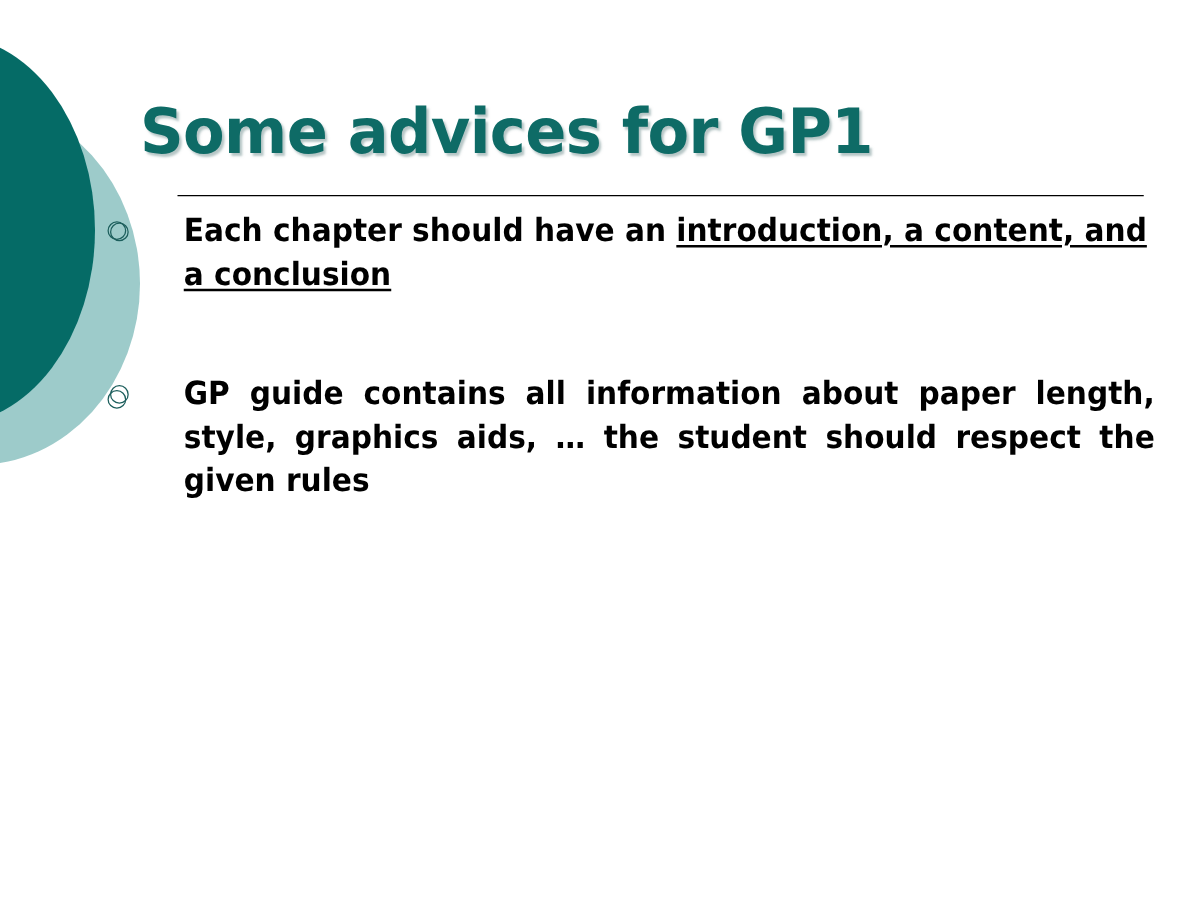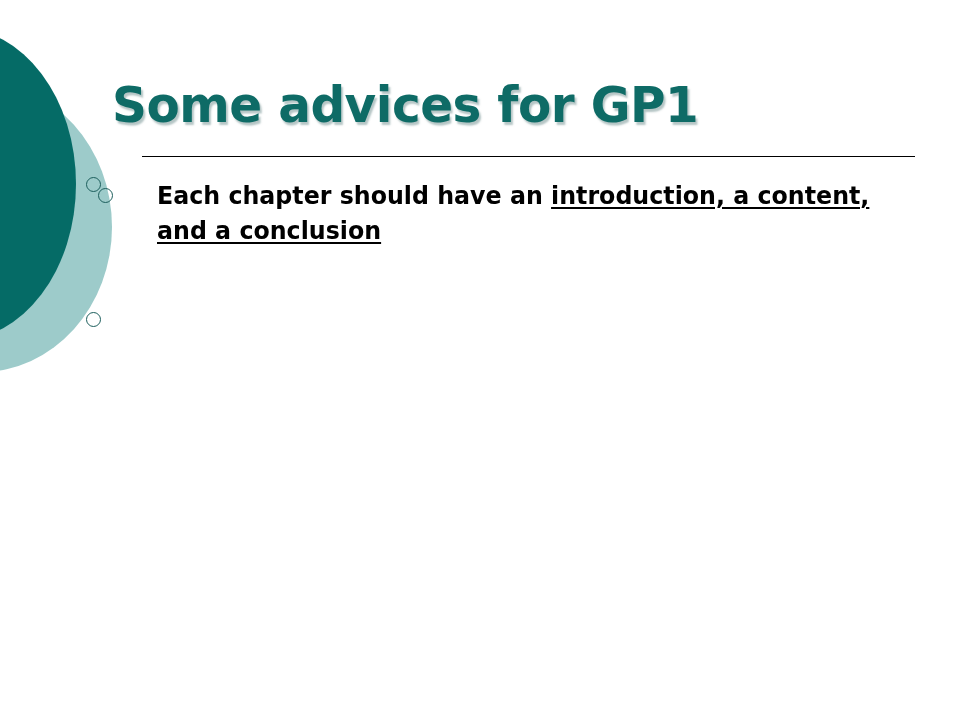--- a/index.html
+++ b/index.html
@@ -96,21 +96,21 @@
   .body-block {
     position: absolute;
     left: 84px;
     top: 168px;
     width: 840px;
   }
 
   .bullet-row {
     position: relative;
     display: block;
-    margin: 10px;
+    margin: 0;
     padding: 0 0 0 63px;
   }
 
   .bullet-marker {
     position: absolute;
     left: 4px;
     width: 13px;
     height: 13px;
     border-radius: 50%;
     border: 1.6px solid #1c5e5c;
@@ -163,19 +163,23 @@
 
   <div class="body-block">
 
     <div class="bullet-row">
       <span class="bullet-marker" style="top:10px;"></span>
       <p class="bullet-text"><span>Each chapter should have an </span><span class="u-underline">introduction, a content, and a conclusion</span></p>
     </div>
 
     <div class="gap-1"></div>
 
+    <div class="bullet-row">
+      <span class="bullet-marker" style="top:10px;"></span>
+      <p class="bullet-text justify">GP guide contains all information about paper length, style, graphics aids, … the student should respect the given rules</p>
+    </div>
 
     <div class="gap-2"></div>
 
 
   </div>
 
 </div>
 
 </body></html>

